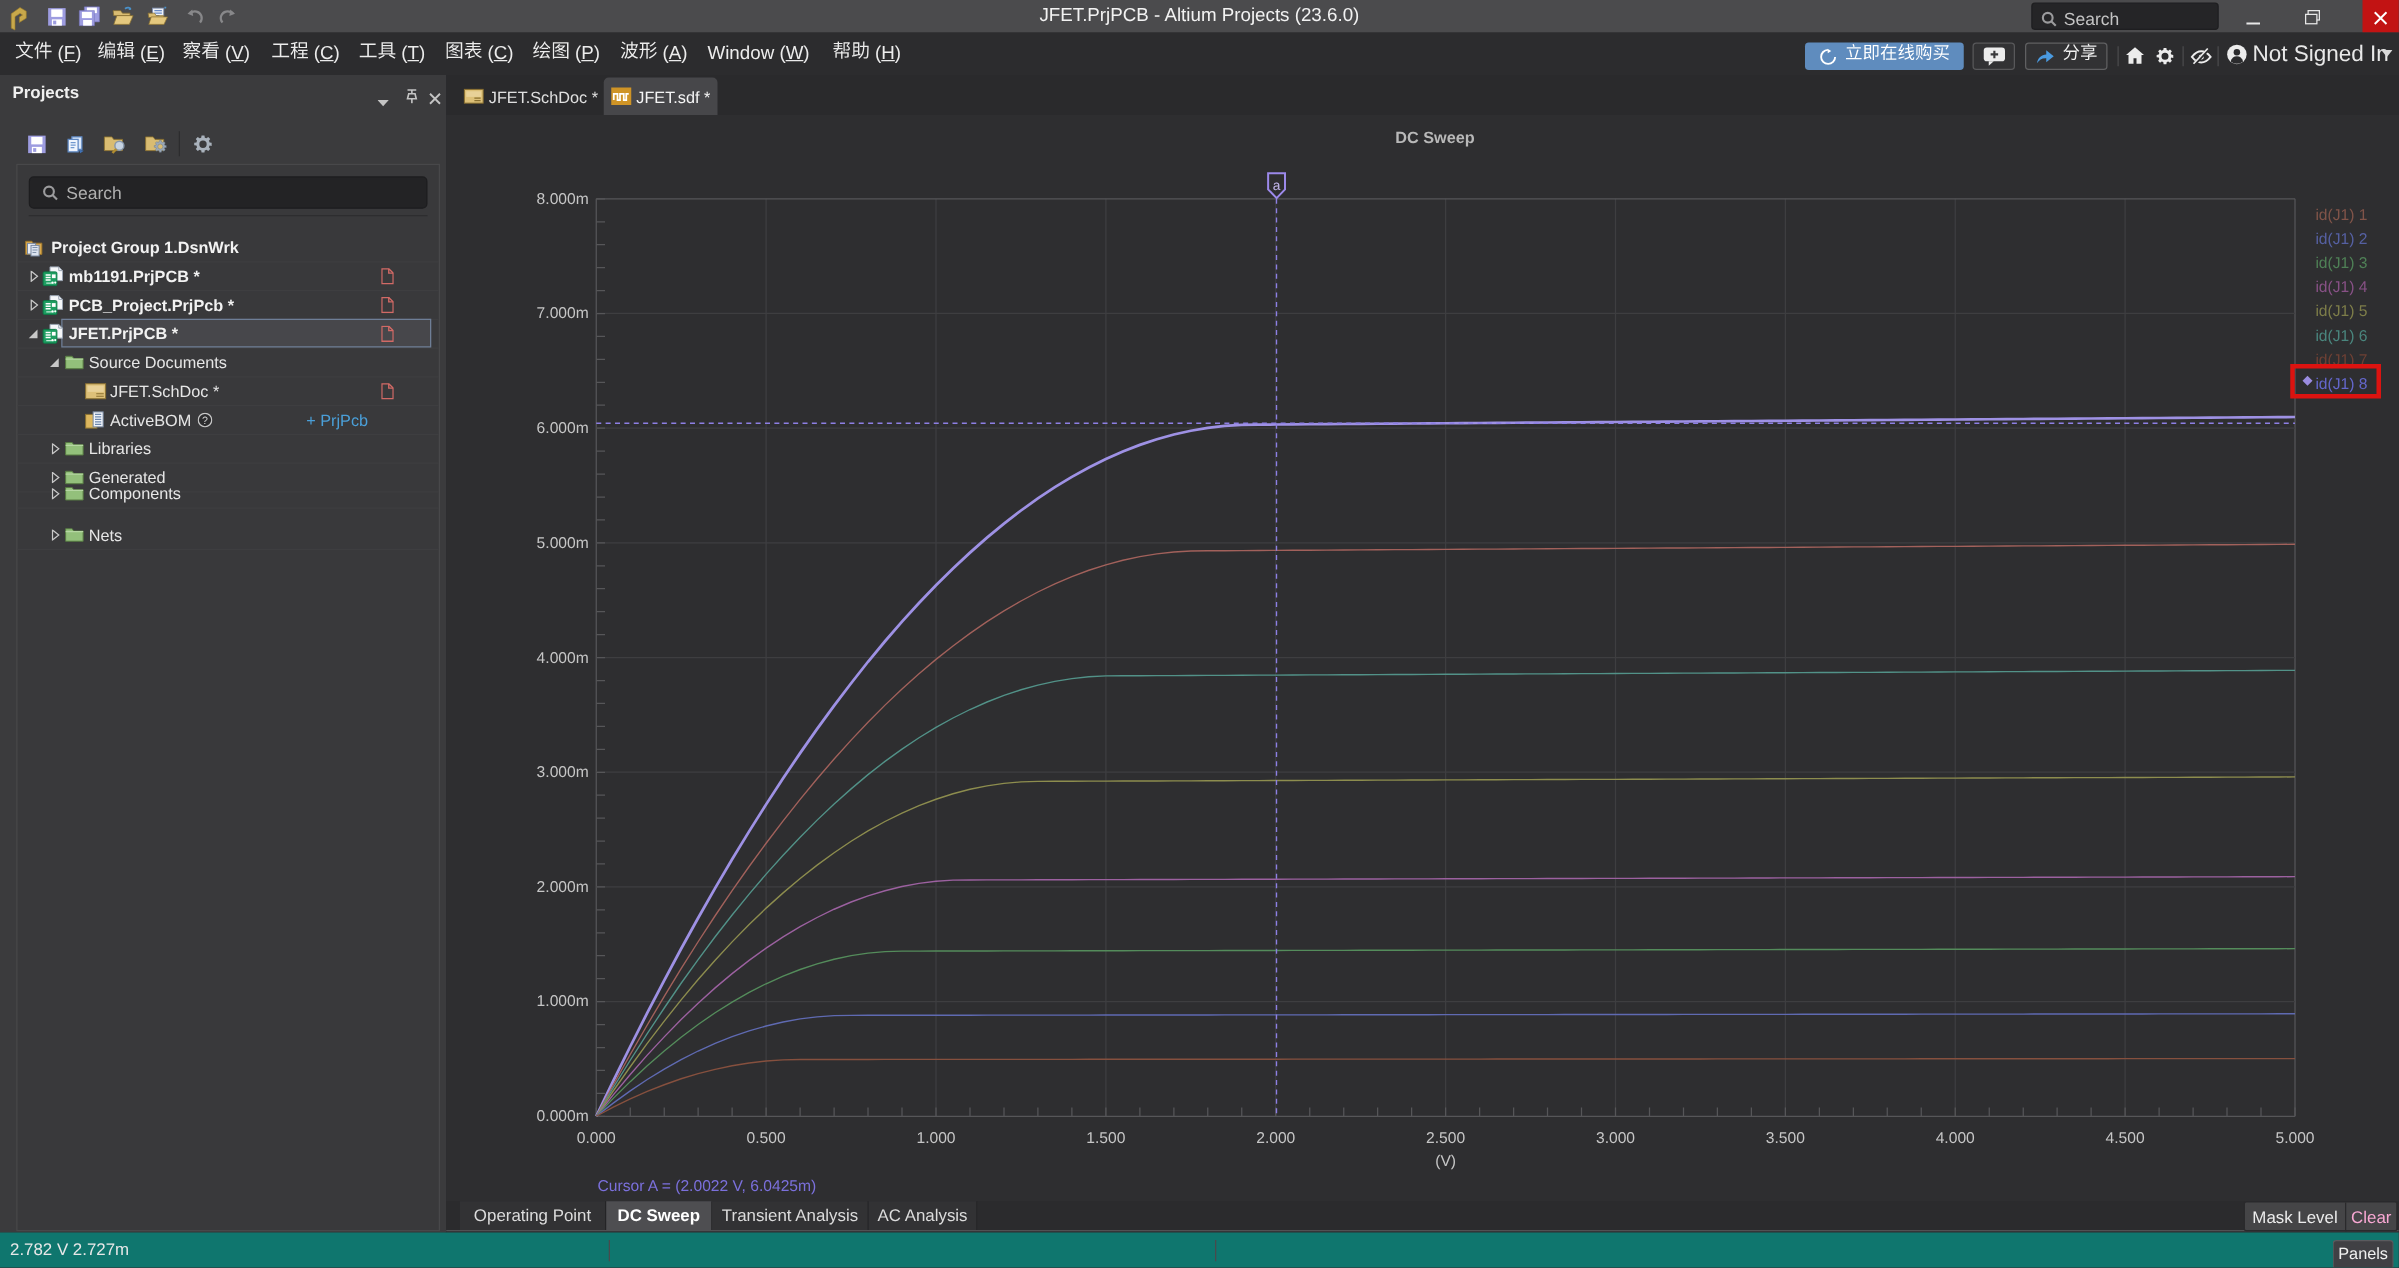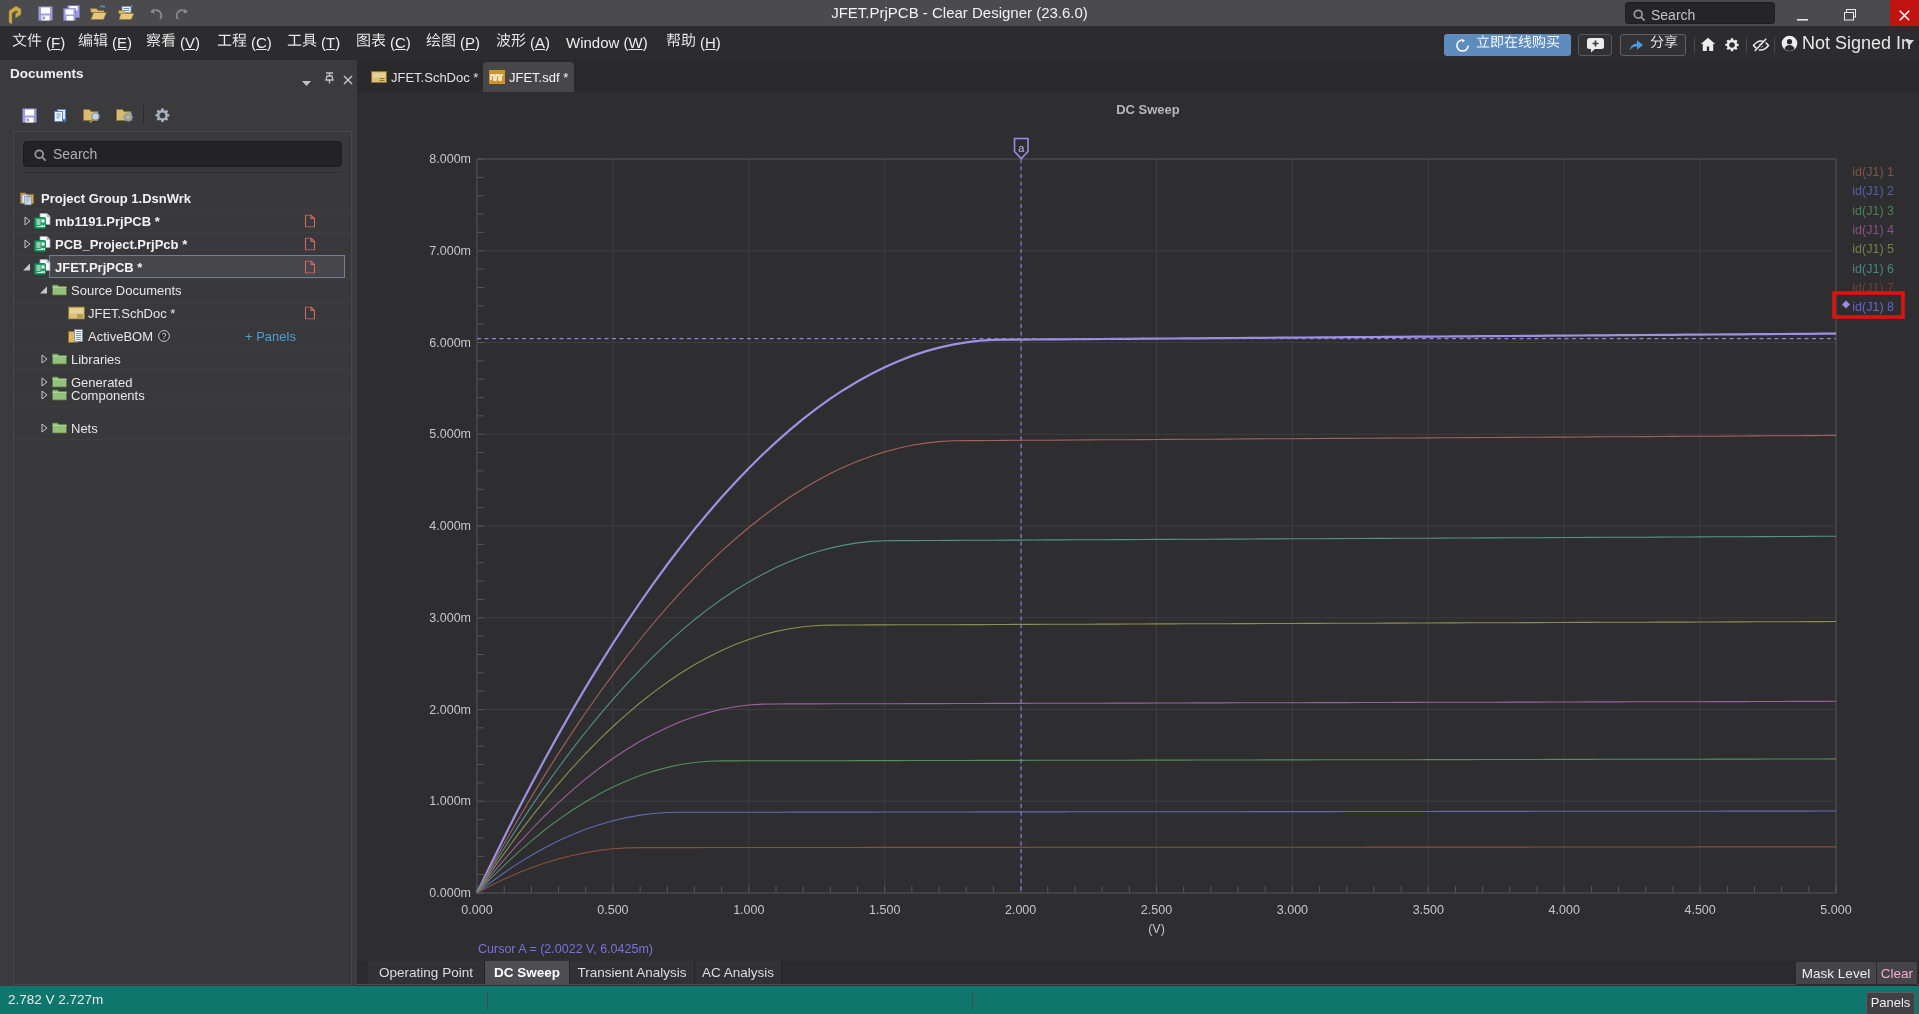--- a/index.html
+++ b/index.html
@@ -74,21 +74,21 @@
       </svg></span>
   <span class="tbi" style="left:148px;top:7px"><svg width="15" height="13" style="overflow:visible;">
         <path d="M3.5 3.5c4-2.5 8-1.5 9.5 2 .8 2 .3 4-1 5.5" fill="none" stroke="#88888a" stroke-width="1.8"></path>
         <path d="M5.8 .5L2 4l4.5 1.8z" fill="#88888a"></path>
       </svg></span>
   <span class="tbi" style="left:175px;top:7px"><svg width="15" height="13" style="overflow:visible;">
         <path d="M11.5 3.5c-4-2.5-8-1.5-9.5 2-.8 2-.3 4 1 5.5" fill="none" stroke="#88888a" stroke-width="1.8"></path>
         <path d="M9.2 .5L13 4 8.5 5.8z" fill="#88888a"></path>
       </svg></span>
 </div>
-<div id="title">JFET.PrjPCB - Clear Designer (23.6.0)</div>
+<div id="title">JFET.PrjPCB - Altium Projects (23.6.0)</div>
 <div id="searchbox">
     <span style="position:absolute;left:7px;top:4px"><svg width="13" height="13" style="overflow:visible">
         <circle cx="5.2" cy="5.2" r="3.9" fill="none" stroke="#9b9b9d" stroke-width="1.7"></circle>
         <path d="M8.2 8.2l3.4 3.4" stroke="#9b9b9d" stroke-width="1.7"></path>
       </svg></span>
     <span style="position:absolute;left:25px;top:2px">Search</span>
   </div>
 <span style="position:absolute;left:1797px;top:8px"><svg width="11" height="10">
       <rect x="0" y="7" width="11" height="1.6" fill="#e8e8e8"></rect>
     </svg></span>
@@ -202,21 +202,21 @@
       </svg></span>
   <span style="position:absolute;left:1802px;top:7px;font-size:18px;color:#e8e8e8">Not Signed In</span>
   <span style="position:absolute;left:1905px;top:14px;line-height:0">
       <svg width="9" height="6" style="display:block">
         <path d="M0 0h9L4.5 5.5z" fill="#d8d8d8"></path>
       </svg>
     </span>
 </div>
 <div style="position:absolute;left:356px;top:60px;width:1px;height:926px;background:#232325"></div>
 <div id="projpanel">
-  <div style="position:absolute;left:10px;top:6px;font-size:13.5px;font-weight:bold;color:#f0f0f0">Documents</div>
+  <div style="position:absolute;left:10px;top:6px;font-size:13.5px;font-weight:bold;color:#f0f0f0">Projects</div>
   <span style="position:absolute;left:302px;top:13px"><svg width="10" height="7">
         <path d="M0 1h9L4.5 6z" fill="#c4c4c4"></path>
       </svg></span>
   <span style="position:absolute;left:324px;top:10px"><svg width="11" height="12">
         <path d="M2 1h7M5.5 1v3M3 4h5l1 4H2zM5.5 8v3.5" stroke="#c4c4c4" stroke-width="1.3" fill="none"></path>
       </svg></span>
   <span style="position:absolute;left:343px;top:11px"><svg width="10" height="10">
         <path d="M1 1l8 8M9 1L1 9" stroke="#c4c4c4" stroke-width="1.5"></path>
       </svg></span>
   <span style="position:absolute;left:22px;top:48px"><svg width="15" height="15" style="overflow:visible;">
@@ -386,21 +386,21 @@
               <path d="M8 2.5h5M8 4.5h5M8 6.5h5M8 8.5h5M8 10.5h5" stroke="#6d87ad" stroke-width=".9"></path>
             </svg>
           </span>
           <span class="" style="position:absolute;left:74px;top:50%;transform:translateY(-50%);white-space:nowrap">ActiveBOM</span>
           <span style="position:absolute;left:144px;top:50%;transform:translateY(-50%);display:flex;align-items:center">
             <svg width="12" height="12">
               <circle cx="6" cy="6" r="5.4" fill="#2c2c2e" stroke="#c8c8c8" stroke-width="1"></circle>
               <text x="6" y="9" font-size="8.5" fill="#d8d8d8" text-anchor="middle" font-family="Liberation Sans">?</text>
             </svg>
           </span>
-          <span class="crt" style="position:absolute;left:231px;top:50%;transform:translateY(-50%);white-space:nowrap">+ Panels</span>
+          <span class="crt" style="position:absolute;left:231px;top:50%;transform:translateY(-50%);white-space:nowrap">+ PrjPcb</span>
         </div>
         <div class="trow" style="top:216px">
           <span style="position:absolute;left:27px;top:50%;transform:translateY(-50%);display:flex;align-items:center">
             <svg width="7" height="9">
               <path d="M1 .5l5 4-5 4z" fill="none" stroke="#c8c8c8" stroke-width="1"></path>
             </svg>
           </span>
           <span style="position:absolute;left:38px;top:50%;transform:translateY(-50%);display:flex;align-items:center">
             <svg width="15" height="13" style="overflow:visible;">
               <path d="M.5 1.5h5.2l1.3 1.8h7.5v8.2h-14z" fill="#93c07b" stroke="#567a42" stroke-width=".8"></path>

